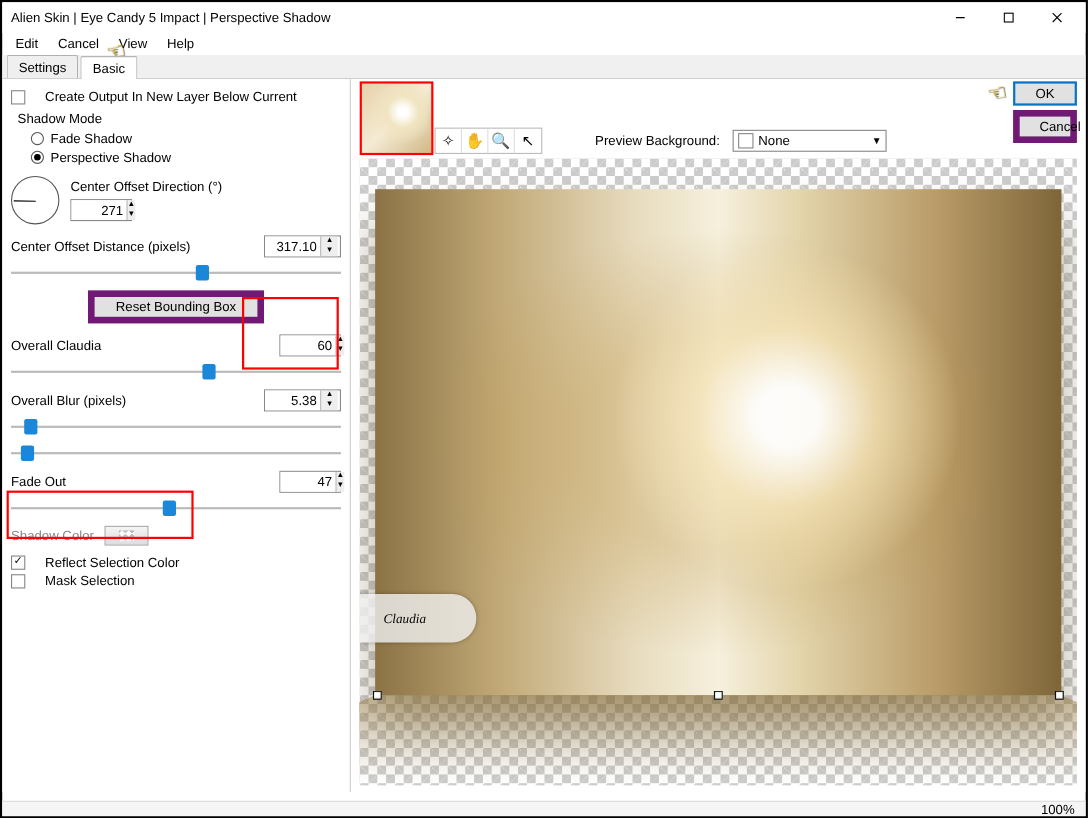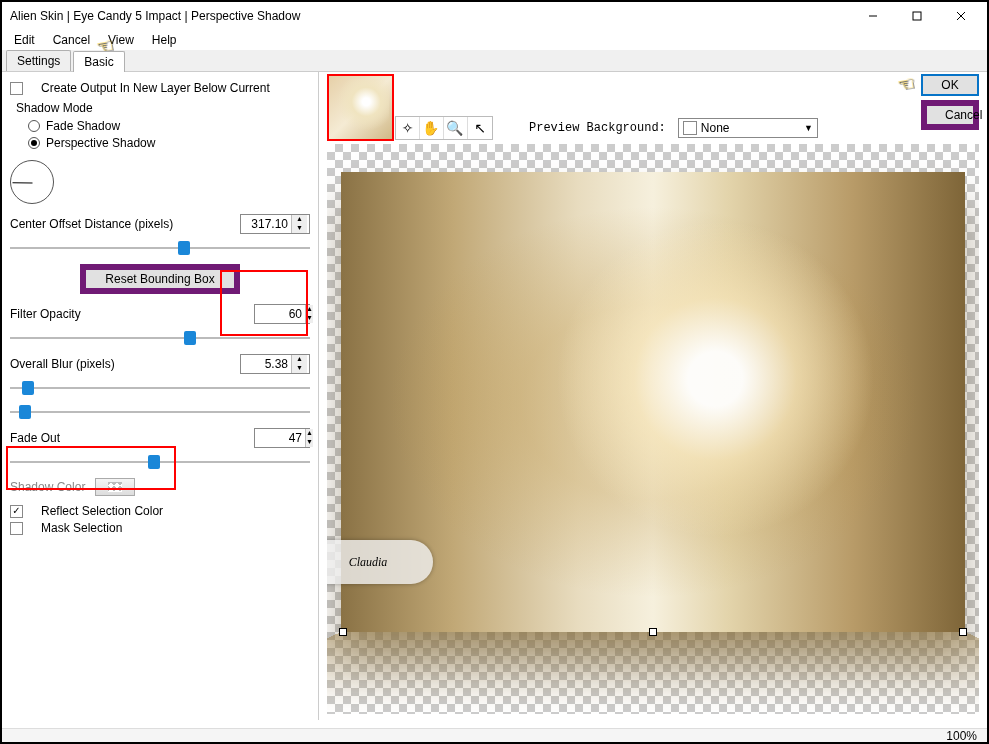--- a/index.html
+++ b/index.html
@@ -38,21 +38,21 @@
 .slider .thumb { position: absolute; top: 1px; width: 12px; height: 14px; background: #1a87d8; border-radius: 2px; }
 .btn { background: #e1e1e1; border: 6px solid #701a75; padding: 2px 18px; text-align: center; }
 .btn.primary { border: 2px solid #0673c7; }
 .redbox { position: absolute; border: 2px solid #ff0000; pointer-events: none; }
 .thumbs { position: absolute; top: 2px; left: 8px; width: 67px; height: 67px; border: 2px solid #ff0000; background: linear-gradient(135deg,#e6d0a8,#f5ebd4,#d0b886); }
 .thumbs::after { content:""; position:absolute; inset:3px; background: radial-gradient(ellipse at 60% 40%, #fff 8%, #f0e4c0 30%, transparent 60%); }
 .okgrp { position: absolute; top: 2px; right: 8px; display: flex; flex-direction: column; gap: 4px; }
 .toolbar2 { position: absolute; top: 44px; left: 76px; display: flex; align-items: center; gap: 6px; }
 .toolbox { display: flex; border: 1px solid #bbb; }
 .toolbox .tbtn { width: 24px; height: 22px; display: flex; align-items: center; justify-content: center; border-right: 1px solid #ddd; font-size: 14px; }
-.prevbg-lbl { margin-left: 30px; font-family: Liberation Mono, monospace; }
+.prevbg-lbl { margin-left: 42px; }
 .prevbg-sel { display: inline-flex; align-items: center; border: 1px solid #888; height: 20px; width: 140px; margin-left: 6px; padding: 0 4px; gap: 4px; background: #fff; }
 .prevbg-sel .dd { margin-left: auto; font-size: 9px; }
 .prevbg-sel .sw { width: 14px; height: 14px; border: 1px solid #888; background: #fff; }
 .preview-area { position: absolute; top: 72px; left: 8px; right: 8px; bottom: 6px; 
   background-image: linear-gradient(45deg,#ccc 25%,transparent 25%),linear-gradient(-45deg,#ccc 25%,transparent 25%),linear-gradient(45deg,transparent 75%,#ccc 75%),linear-gradient(-45deg,transparent 75%,#ccc 75%);
   background-size: 16px 16px; background-position: 0 0,0 8px,8px -8px,-8px 0; background-color: #fff; overflow: hidden; }
 .preview-img { position: absolute; top: 28px; left: 14px; right: 14px; height: 460px;
    background: linear-gradient(90deg,#8a7245 0%,#c1a876 18%,#e8dcbf 38%,#f6f0dd 50%,#e3d4ab 62%,#b89b68 82%,#7e6538 100%);
    box-shadow: 0 30px 40px rgba(80,60,20,0.4); }
 .flower { position: absolute; inset: 0; background:
@@ -119,20 +119,30 @@
       <span class="radio"></span>
       <span>Fade Shadow</span>
     </div>
     <div class="radio-row">
       <span class="radio sel"></span>
       <span>Perspective Shadow</span>
     </div>
 
     <div class="offset-row">
       <div class="dial"></div>
+      <div>
+        <div>Center Offset Direction (°)</div>
+        <div class="numbox" style="width:56px; margin-top:4px;">
+          <input value="271" style="">
+          <div class="spin">
+              <div>▲</div>
+              <div>▼</div>
+            </div>
+        </div>
+      </div>
     </div>
 
     <div class="field-line">
       <label>Center Offset Distance (pixels)</label>
       <div class="numbox">
           <input value="317.10" style="">
           <div class="spin">
             <div>▲</div>
             <div>▼</div>
           </div>
@@ -141,21 +151,21 @@
     <div class="slider">
         <div class="track"></div>
         <div class="thumb" style="left:56%;"></div>
       </div>
 
     <div style="text-align:center; margin:4px 0 10px;">
       <span class="btn" style="display:inline-block; width:160px;">Reset Bounding Box</span>
     </div>
 
     <div class="field-line">
-      <label>Filter Opacity</label>
+      <label>Overall Claudia</label>
       <div class="numbox" style="width:56px;">
           <input value="60" style="">
           <div class="spin">
             <div>▲</div>
             <div>▼</div>
           </div>
         </div>
     </div>
     <div class="slider">
         <div class="track"></div>

